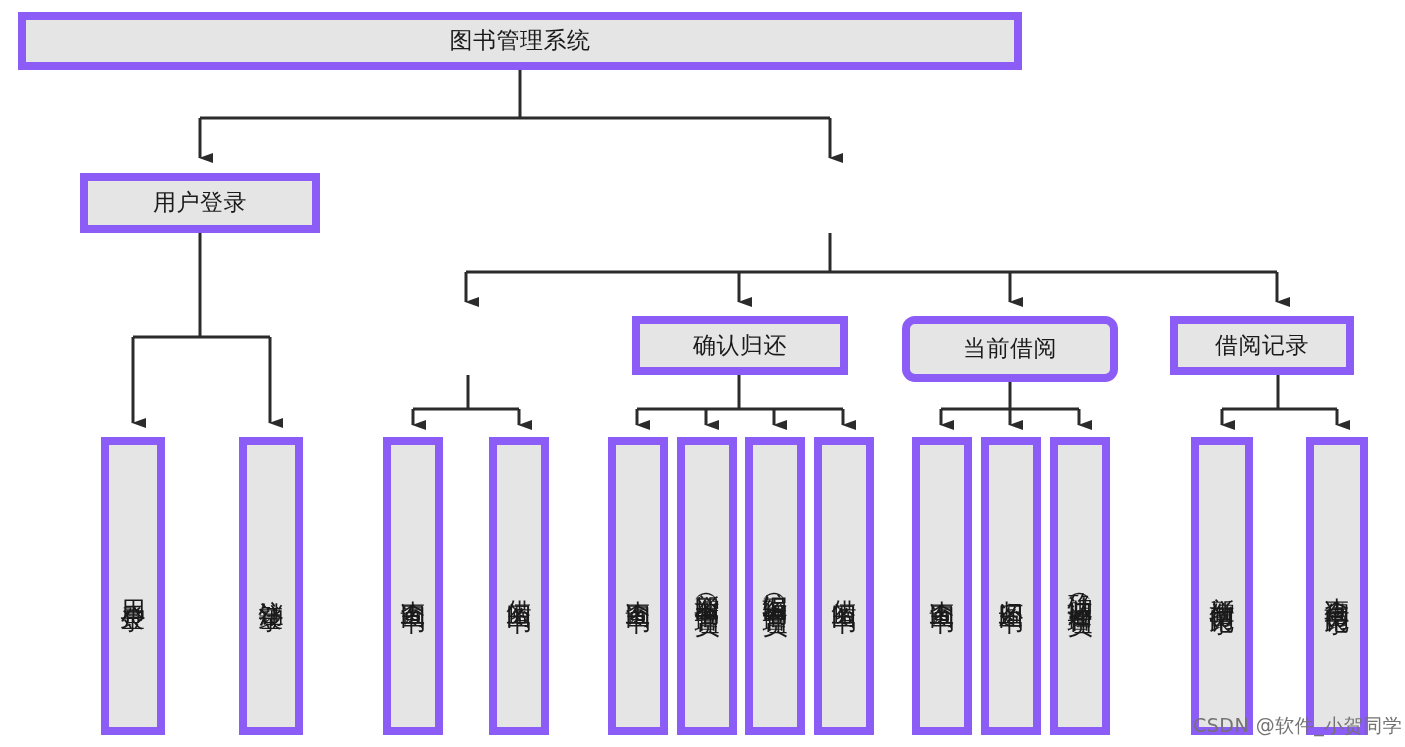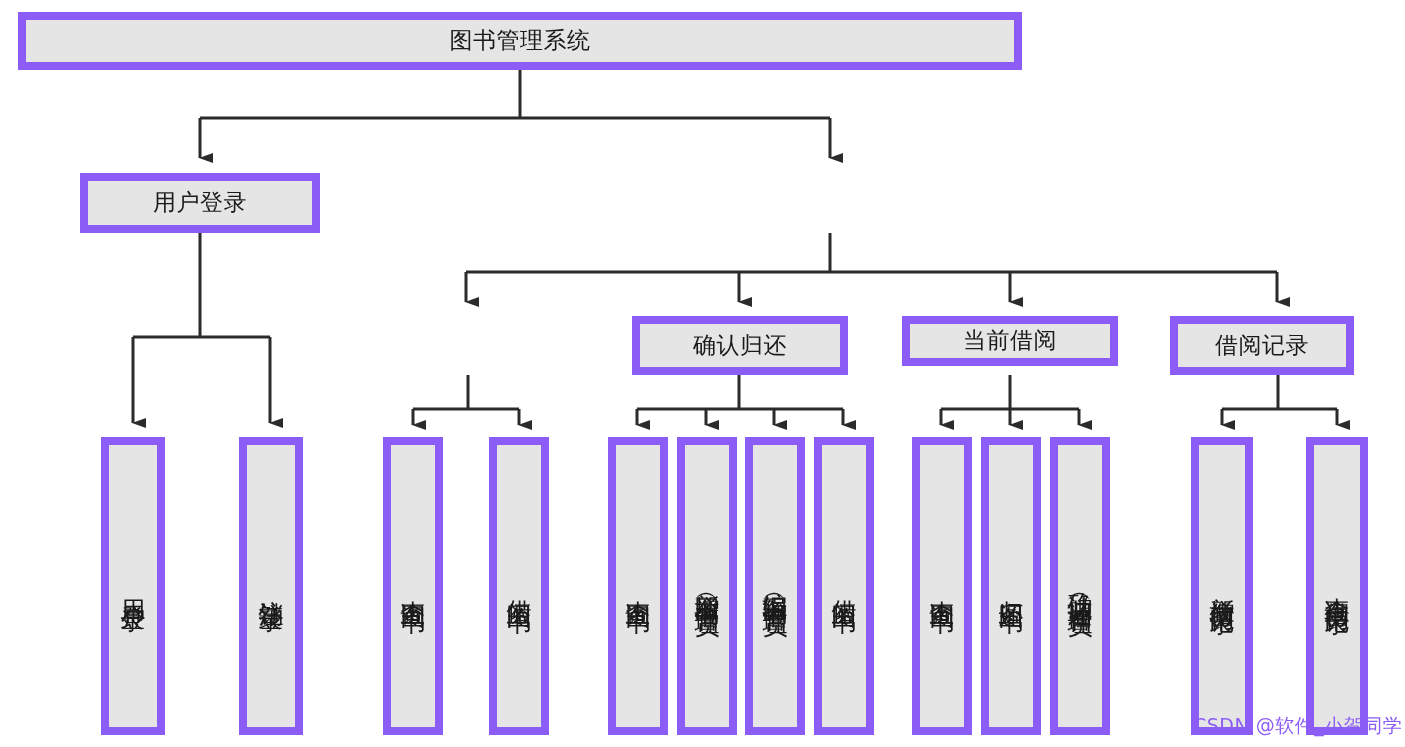--- a/index.html
+++ b/index.html
@@ -51,21 +51,21 @@
   }
   .node.vert .node-label {
     font-size: 25px;
     writing-mode: vertical-rl;
     text-orientation: upright;
     letter-spacing: 3px;
     line-height: 1.0;
   }
   .watermark {
     position: absolute;
-    color: #8b5cf6;
+    color: #737373;
     font-size: 19px;
     letter-spacing: 0.5px;
     white-space: nowrap;
     user-select: none;
   }
 </style>
 </head>
 <body>
 
 <div id="canvas">
@@ -125,21 +125,21 @@
     <span class="node-label">图书管理系统</span>
   </div>
 
   <div class="node horiz" style="left:80px; top:173px; width:240px; height:60px;">
     <span class="node-label">用户登录</span>
   </div>
 
   <div class="node horiz" style="left:632px; top:316px; width:216px; height:59px;">
     <span class="node-label">确认归还</span>
   </div>
-  <div class="node horiz" style="left:902px; top:316px; width:216px; height:50px;">
+  <div class="node horiz" style="left:902px; top:316px; width:216px; height:66px;border-radius:13px;">
     <span class="node-label">当前借阅</span>
   </div>
   <div class="node horiz" style="left:1170px; top:316px; width:184px; height:59px;">
     <span class="node-label">借阅记录</span>
   </div>
 
   <div class="node vert" style="left:101px; top:437px; width:64px; height:298px;">
     <span class="node-label">用户登录</span>
   </div>
   <div class="node vert" style="left:239px; top:437px; width:64px; height:298px;">

